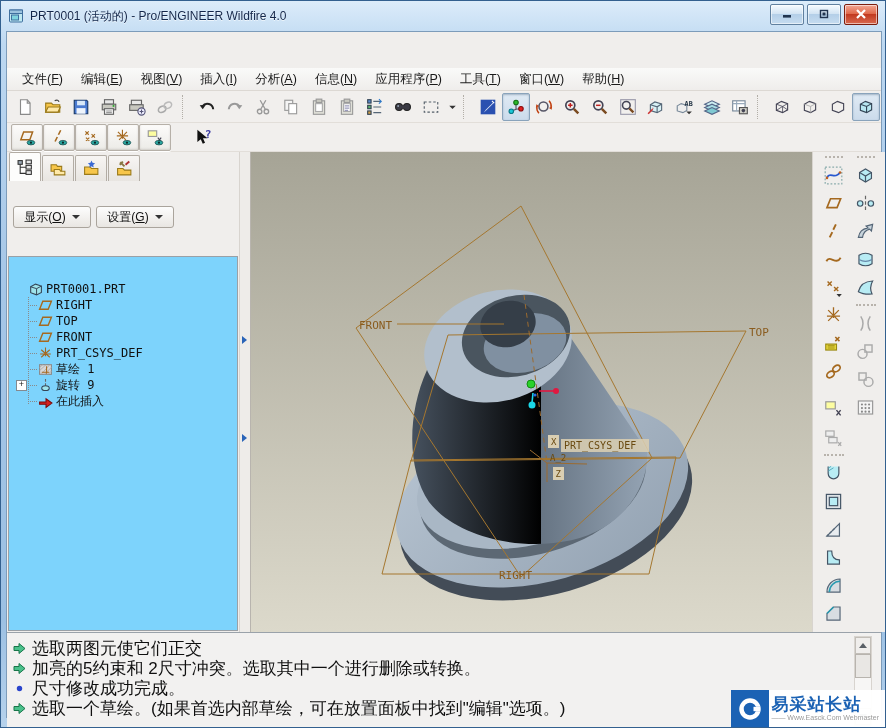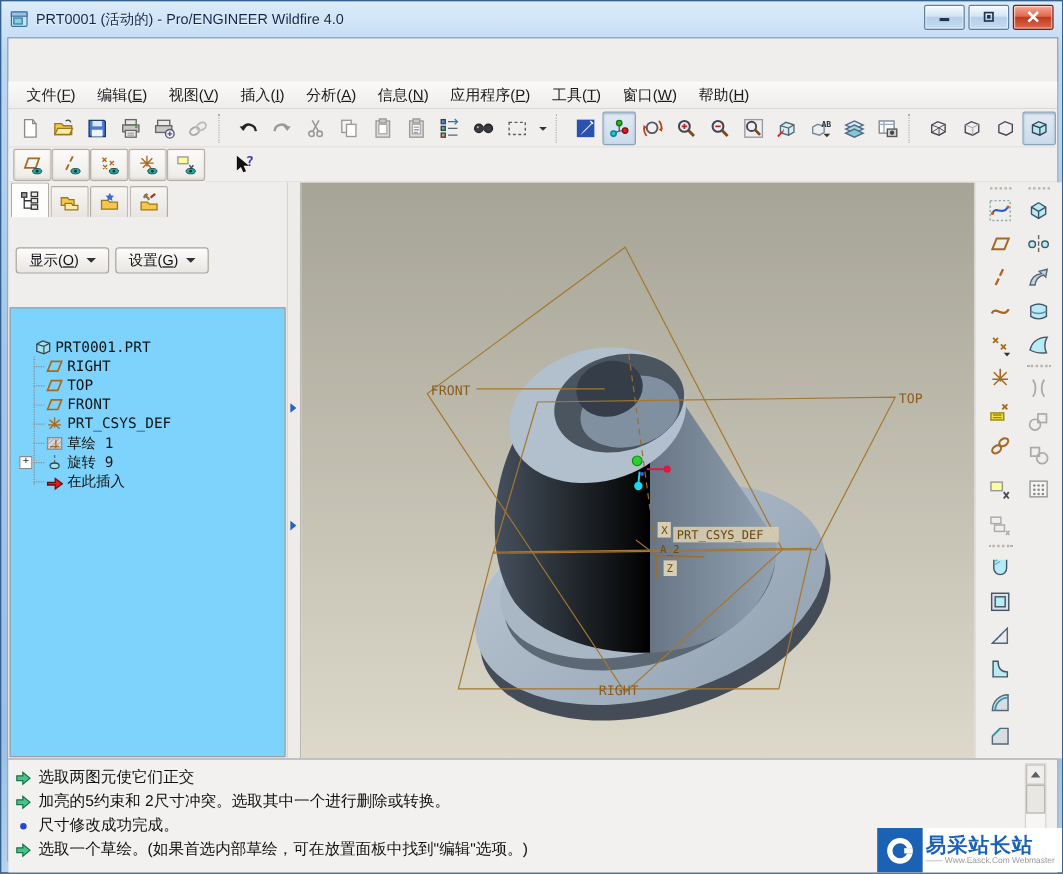--- a/index.html
+++ b/index.html
@@ -61,21 +61,21 @@
   .gfx-wrap{width:561px;flex:none;position:relative;}
   .right-toolbar{width:73px;flex:none;background:#f0eeec;border-left:1px solid #d8d4cf;display:flex;gap:2px;padding-top:2px;justify-content:center;}
   .rt-col{display:flex;flex-direction:column;align-items:center;width:30px;}
   .rt-col::before{content:"";border-top:2px dotted #b8b3ac;width:18px;margin:2px 0 3px 0;}
   .rt-cell{width:27px;height:26px;display:flex;align-items:center;justify-content:center;border:1px solid transparent;border-radius:2px;}
   .rt-cell svg{width:19px;height:19px;}
   .rt-sep{width:20px;border-top:2px dotted #b8b3ac;margin:3px 0;}
   
   .messages{height:97px;flex:none;background:#f2f1f0;border-top:1px solid #9aa2aa;position:relative;
        padding:5px 30px 0 4px;box-sizing:border-box;}
-  .msg-line{height:20px;display:flex;align-items:center;font-size:13px;color:#101010;white-space:nowrap;overflow:hidden;}
+  .msg-line{height:20px;display:flex;align-items:center;font-size:17px;color:#101010;white-space:nowrap;overflow:hidden;}
   .msg-ico{width:13px;height:13px;margin:0 6px 0 2px;flex:none;}
   .msg-scroll{position:absolute;right:9px;top:3px;bottom:3px;width:16px;background:#f7f6f5;border:1px solid #d8d4cf;}
   .sc-btn{position:absolute;left:0;right:0;height:15px;background:#f0eeec;border:1px solid #c2beb8;display:flex;align-items:center;justify-content:center;}
   .sc-up{top:0;} .sc-down{bottom:0;}
   .sc-thumb{position:absolute;left:0;right:0;top:17px;height:22px;background:#e9e7e4;border:1px solid #b8b4ae;}
   .tri-up{width:0;height:0;border-left:4px solid transparent;border-right:4px solid transparent;border-bottom:5px solid #5a6066;}
   .tri-down{width:0;height:0;border-left:4px solid transparent;border-right:4px solid transparent;border-top:5px solid #5a6066;}
   
   .statusbar{height:28px;flex:none;border-top:1px solid #c6c2bc;background:#f0eeec;position:relative;}
   .sb-div{position:absolute;top:3px;bottom:3px;width:1px;background:#c8c4be;box-shadow:1px 0 0 #fff;}

